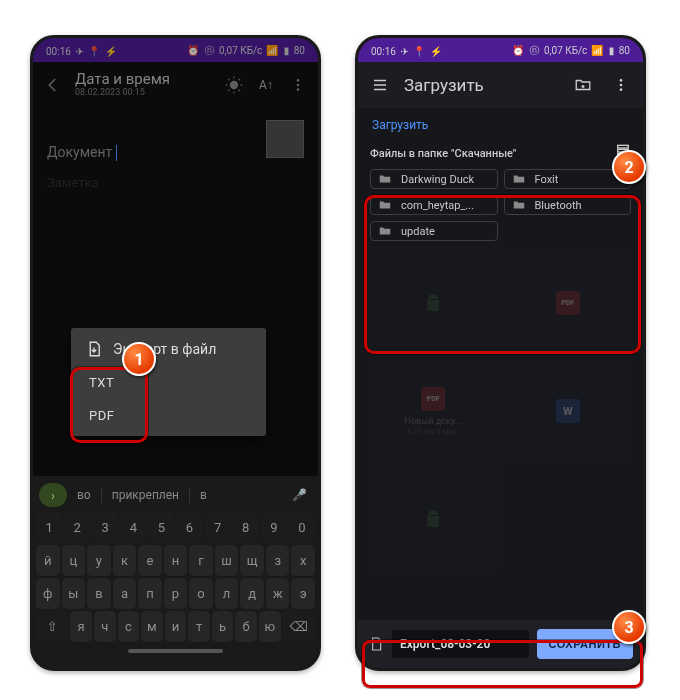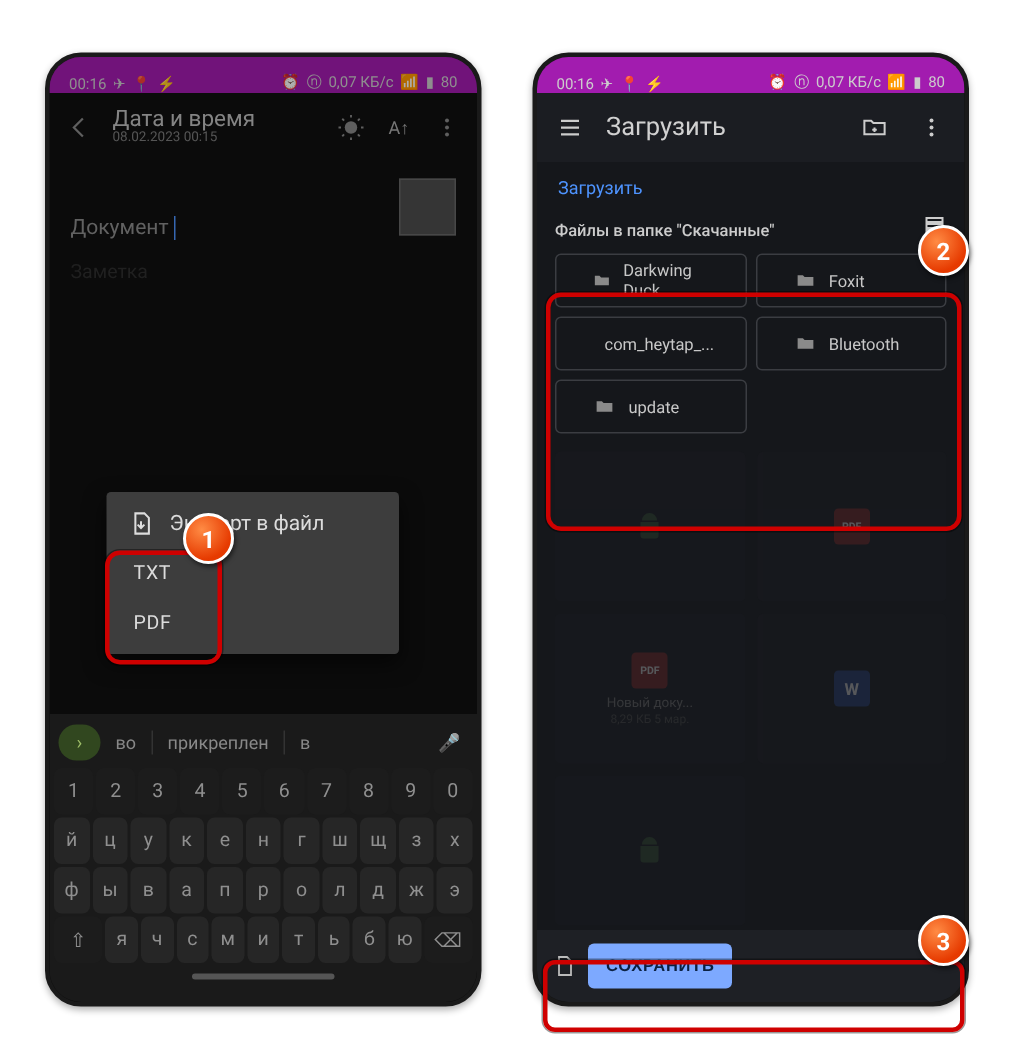--- a/index.html
+++ b/index.html
@@ -21,25 +21,25 @@
     box-shadow: 0 2px 5px rgba(0,0,0,0.3);
   }
   .phone.left  { left: 30px; top: 35px; }
   .phone.right { left: 355px; top: 35px; }
 
   
   .status-bar {
     height: 22px;
     display: flex;
     justify-content: space-between;
-    align-items: flex-end;
+    align-items: center;
     padding: 2px 12px 0;
     color: #ccc;
     font-size: 10px;
-    background: #a21caf;
+    background: #4c1d95;
   }
   .status-bar span { margin: 0 1px; }
 
   
   .app-header {
     height: 46px;
     display: flex;
     align-items: center;
     padding: 0 6px;
     color: #9a9a9a;
@@ -116,25 +116,25 @@
     background:#1b1d22;
   }
   .fp-title { font-size:17px; flex:1; }
   .fp-body { padding: 6px 12px 0; position:relative; height:calc(100% - 22px - 46px - 48px); overflow:hidden; background:#15171b;}
   .fp-bread { color:#4e94ff; font-size:12px; padding:4px 2px 10px; }
   .fp-section-title { font-size:11px; color:#ccc; margin-top:2px; font-weight:500;}
   .view-toggle { float:right; color:#ccc; }
   .folder-grid { display:flex; flex-wrap:wrap; gap:6px; margin:8px 0;}
   .folder {
     width: calc(50% - 3px);
-    height:36px;
+    height:20px;
     border:1px solid #3b3d42;
     border-radius:4px;
     display:flex; align-items:center; gap:8px;
-    padding:0 24px;
+    padding:0 6px;
     color:#c8c8c8; font-size:11px;
     box-sizing:border-box;
   }
   .file-grid { display:flex; flex-wrap:wrap; gap:8px; margin-top:12px;}
   .file-tile {
     width: calc(50% - 4px);
     height:100px;
     background:#1c1e23;
     border-radius:4px;
     display:flex; flex-direction:column; align-items:center; justify-content:center;
@@ -441,20 +441,23 @@
         </div>
       </div>
   </div>
 
   <div class="fp-footer">
     <span>
       <svg width="16" height="18" viewBox="0 0 24 24" fill="none" stroke="#bbb" stroke-width="1.8">
           <path d="M7 3h8l4 4v14H7z"></path>
         </svg>
     </span>
+    <div class="fname-field">
+        <span>Export_08-03-20</span>
+      </div>
     <button class="save-btn">СОХРАНИТЬ</button>
   </div>
 </div>
 
 <div class="callout" style="left:70px; top:367px; width:72px; height:70px;"></div>
 <div class="badge" style="left:122px; top:342px;">1</div>
 
 <div class="callout" style="left:364px; top:195px; width:271px; height:153px;"></div>
 <div class="badge" style="left:612px; top:150px;">2</div>
 

